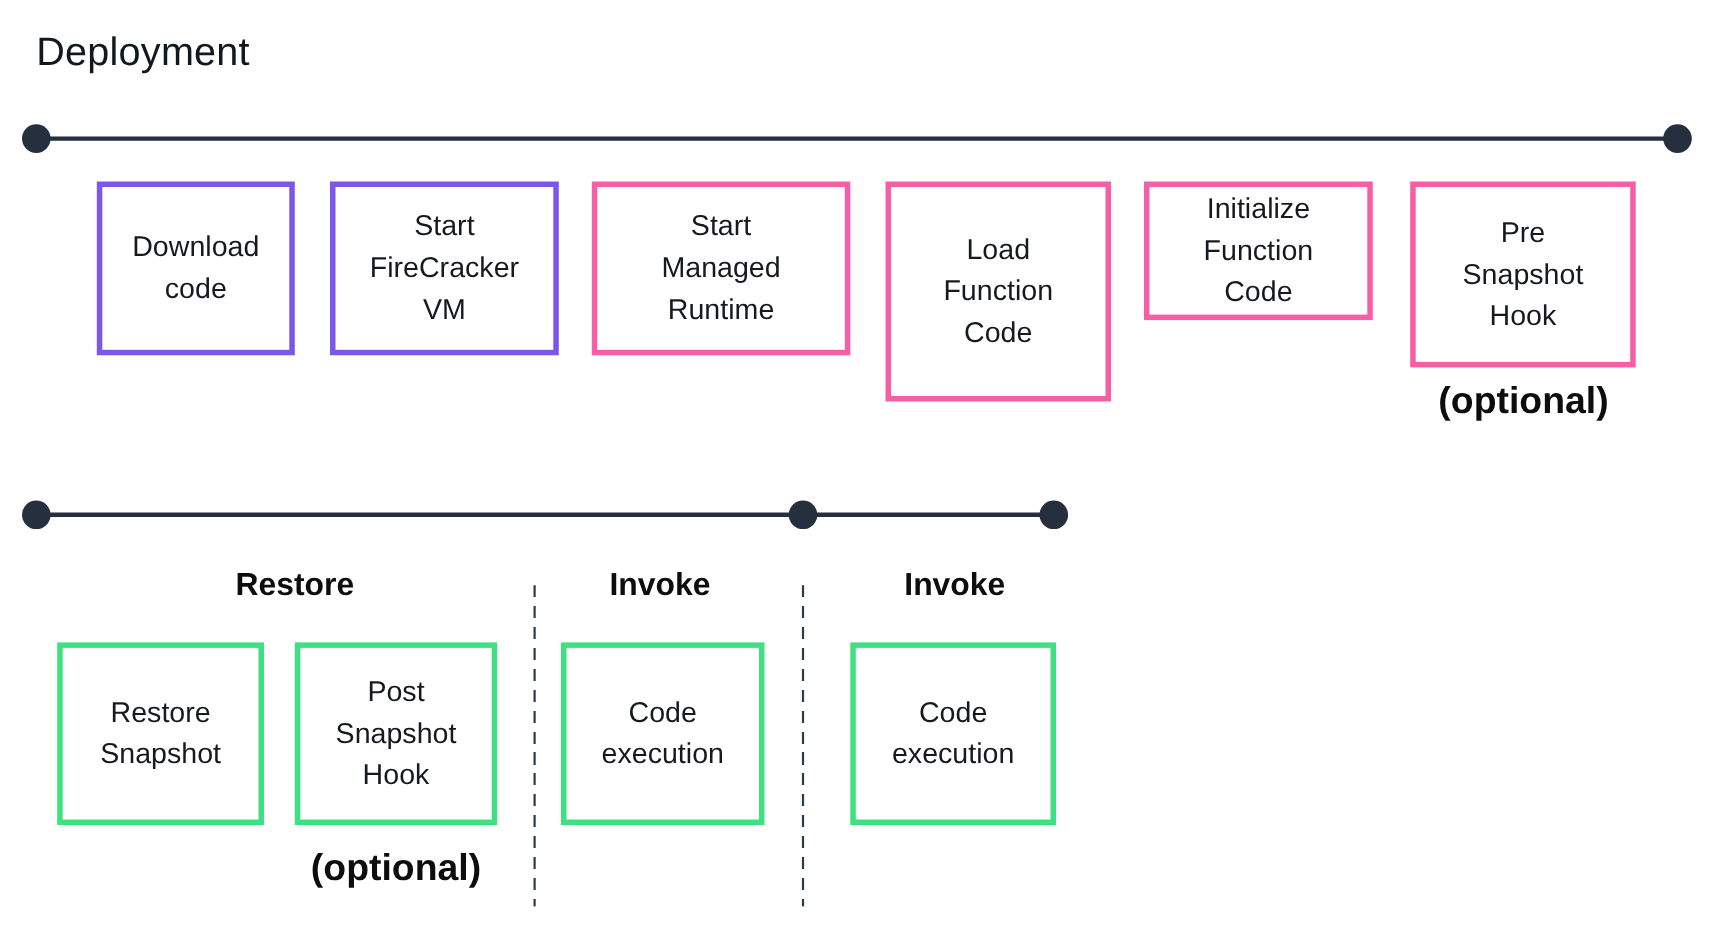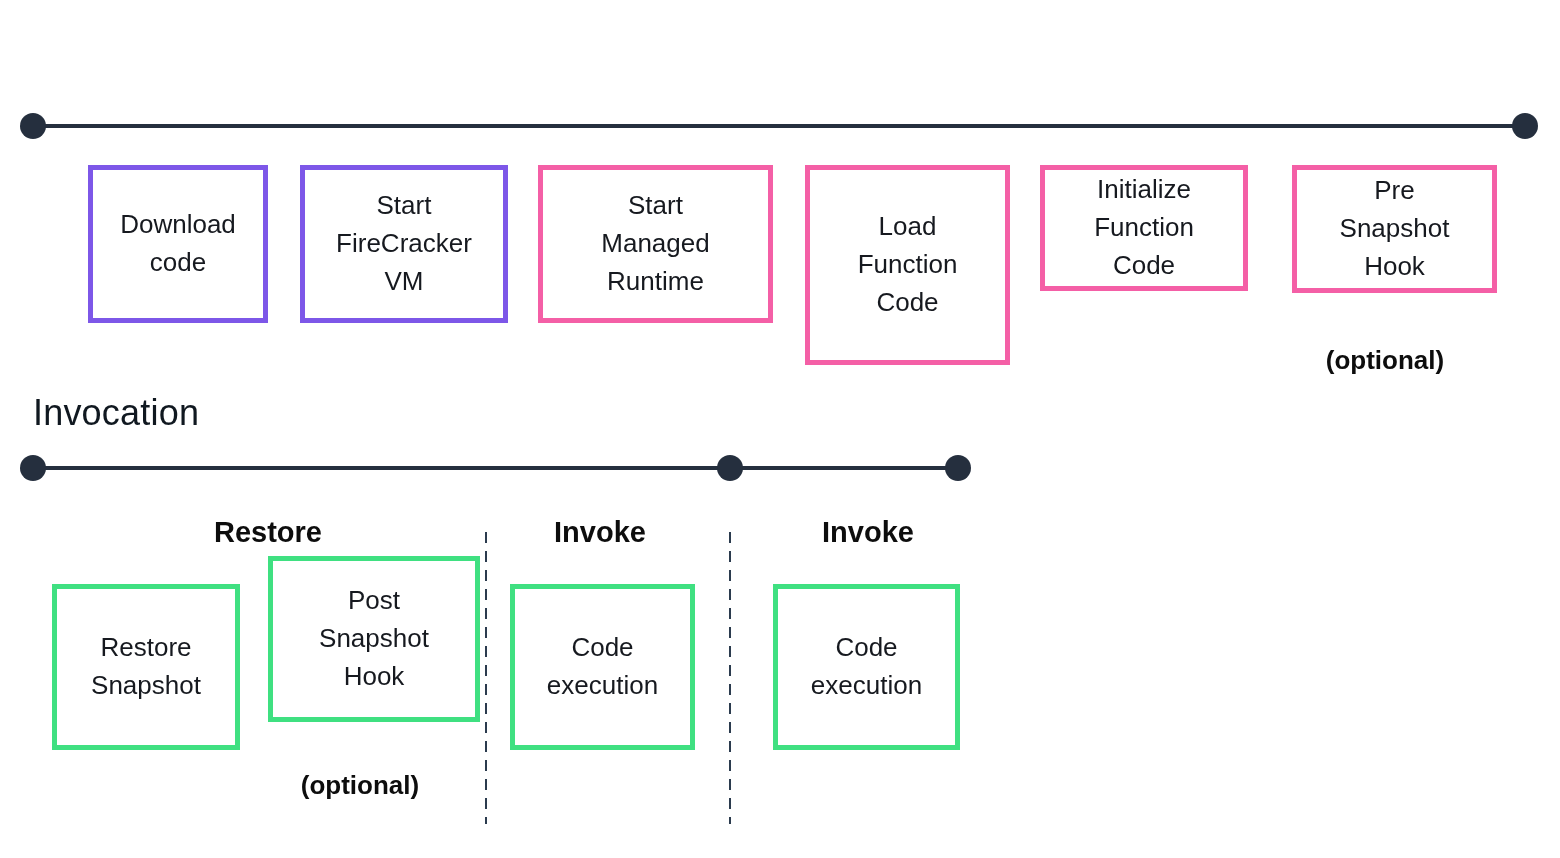--- a/index.html
+++ b/index.html
@@ -67,45 +67,45 @@
   .purple { border-color: #7D57E8; }
   .pink   { border-color: #F45FA6; }
   .green  { border-color: #3FE081; }
 
   
   .b-d1 { left: 88px;   top: 165px; width: 180px; height: 158px; }
   .b-d2 { left: 300px;  top: 165px; width: 208px; height: 158px; }
   .b-d3 { left: 538px;  top: 165px; width: 235px; height: 158px; }
   .b-d4 { left: 805px;  top: 165px; width: 205px; height: 200px; }
   .b-d5 { left: 1040px; top: 165px; width: 208px; height: 126px; }
-  .b-d6 { left: 1282px; top: 165px; width: 205px; height: 128px; margin-left: 10px; }
+  .b-d6 { left: 1282px; top: 165px; width: 205px; height: 169px; }
 
   
   .b-i1 { left: 52px;  top: 584px; width: 188px; height: 166px; }
-  .b-i2 { left: 268px; top: 556px; width: 212px; height: 166px; text-align: center; }
+  .b-i2 { left: 268px; top: 584px; width: 184px; height: 166px; text-align: center; }
   .b-i3 { left: 510px; top: 584px; width: 185px; height: 166px; }
   .b-i4 { left: 773px; top: 584px; width: 187px; height: 166px; }
 
   .phase-label {
     position: absolute;
     top: 516px;
     transform: translateX(-50%);
     font-size: 29px;
     font-weight: bold;
     color: #0d0d0d;
     white-space: nowrap;
   }
   .phase-restore { left: 268px; }
   .phase-invoke1 { left: 600px; }
   .phase-invoke2 { left: 868px; }
 
   .optional-label {
     position: absolute;
     transform: translateX(-50%);
-    font-size: 26px;
+    font-size: 34px;
     font-weight: bold;
     color: #0d0d0d;
     white-space: nowrap;
   }
   .opt-dep { left: 1385px; top: 345px; }
   .opt-inv { left: 360px;  top: 770px; }
 
   .dashed-divider {
     position: absolute;
     top: 532px;
@@ -118,20 +118,21 @@
     );
   }
   .dash-1 { left: 485px; }
   .dash-2 { left: 729px; }
 </style>
 </head>
 <body>
 
 <div class="canvas">
 
+  <h1 class="section-title title-deployment">Deployment</h1>
 
   <div class="timeline-line dep-line"></div>
   <span class="dot dep-dot-start"></span>
   <span class="dot dep-dot-end"></span>
 
   <div class="box purple b-d1">
     <span class="box-label">Download
 code</span>
   </div>
   <div class="box purple b-d2">
@@ -155,21 +156,20 @@
 Code</span>
   </div>
   <div class="box pink b-d6">
     <span class="box-label">Pre
 Snapshot
 Hook</span>
   </div>
 
   <div class="optional-label opt-dep">(optional)</div>
 
-  <h1 class="section-title title-invocation">Invocation</h1>
 
   <div class="timeline-line inv-line"></div>
   <span class="dot inv-dot-start"></span>
   <span class="dot inv-dot-mid"></span>
   <span class="dot inv-dot-end"></span>
 
   <div class="phase-label phase-restore">Restore</div>
   <div class="phase-label phase-invoke1">Invoke</div>
   <div class="phase-label phase-invoke2">Invoke</div>
 

